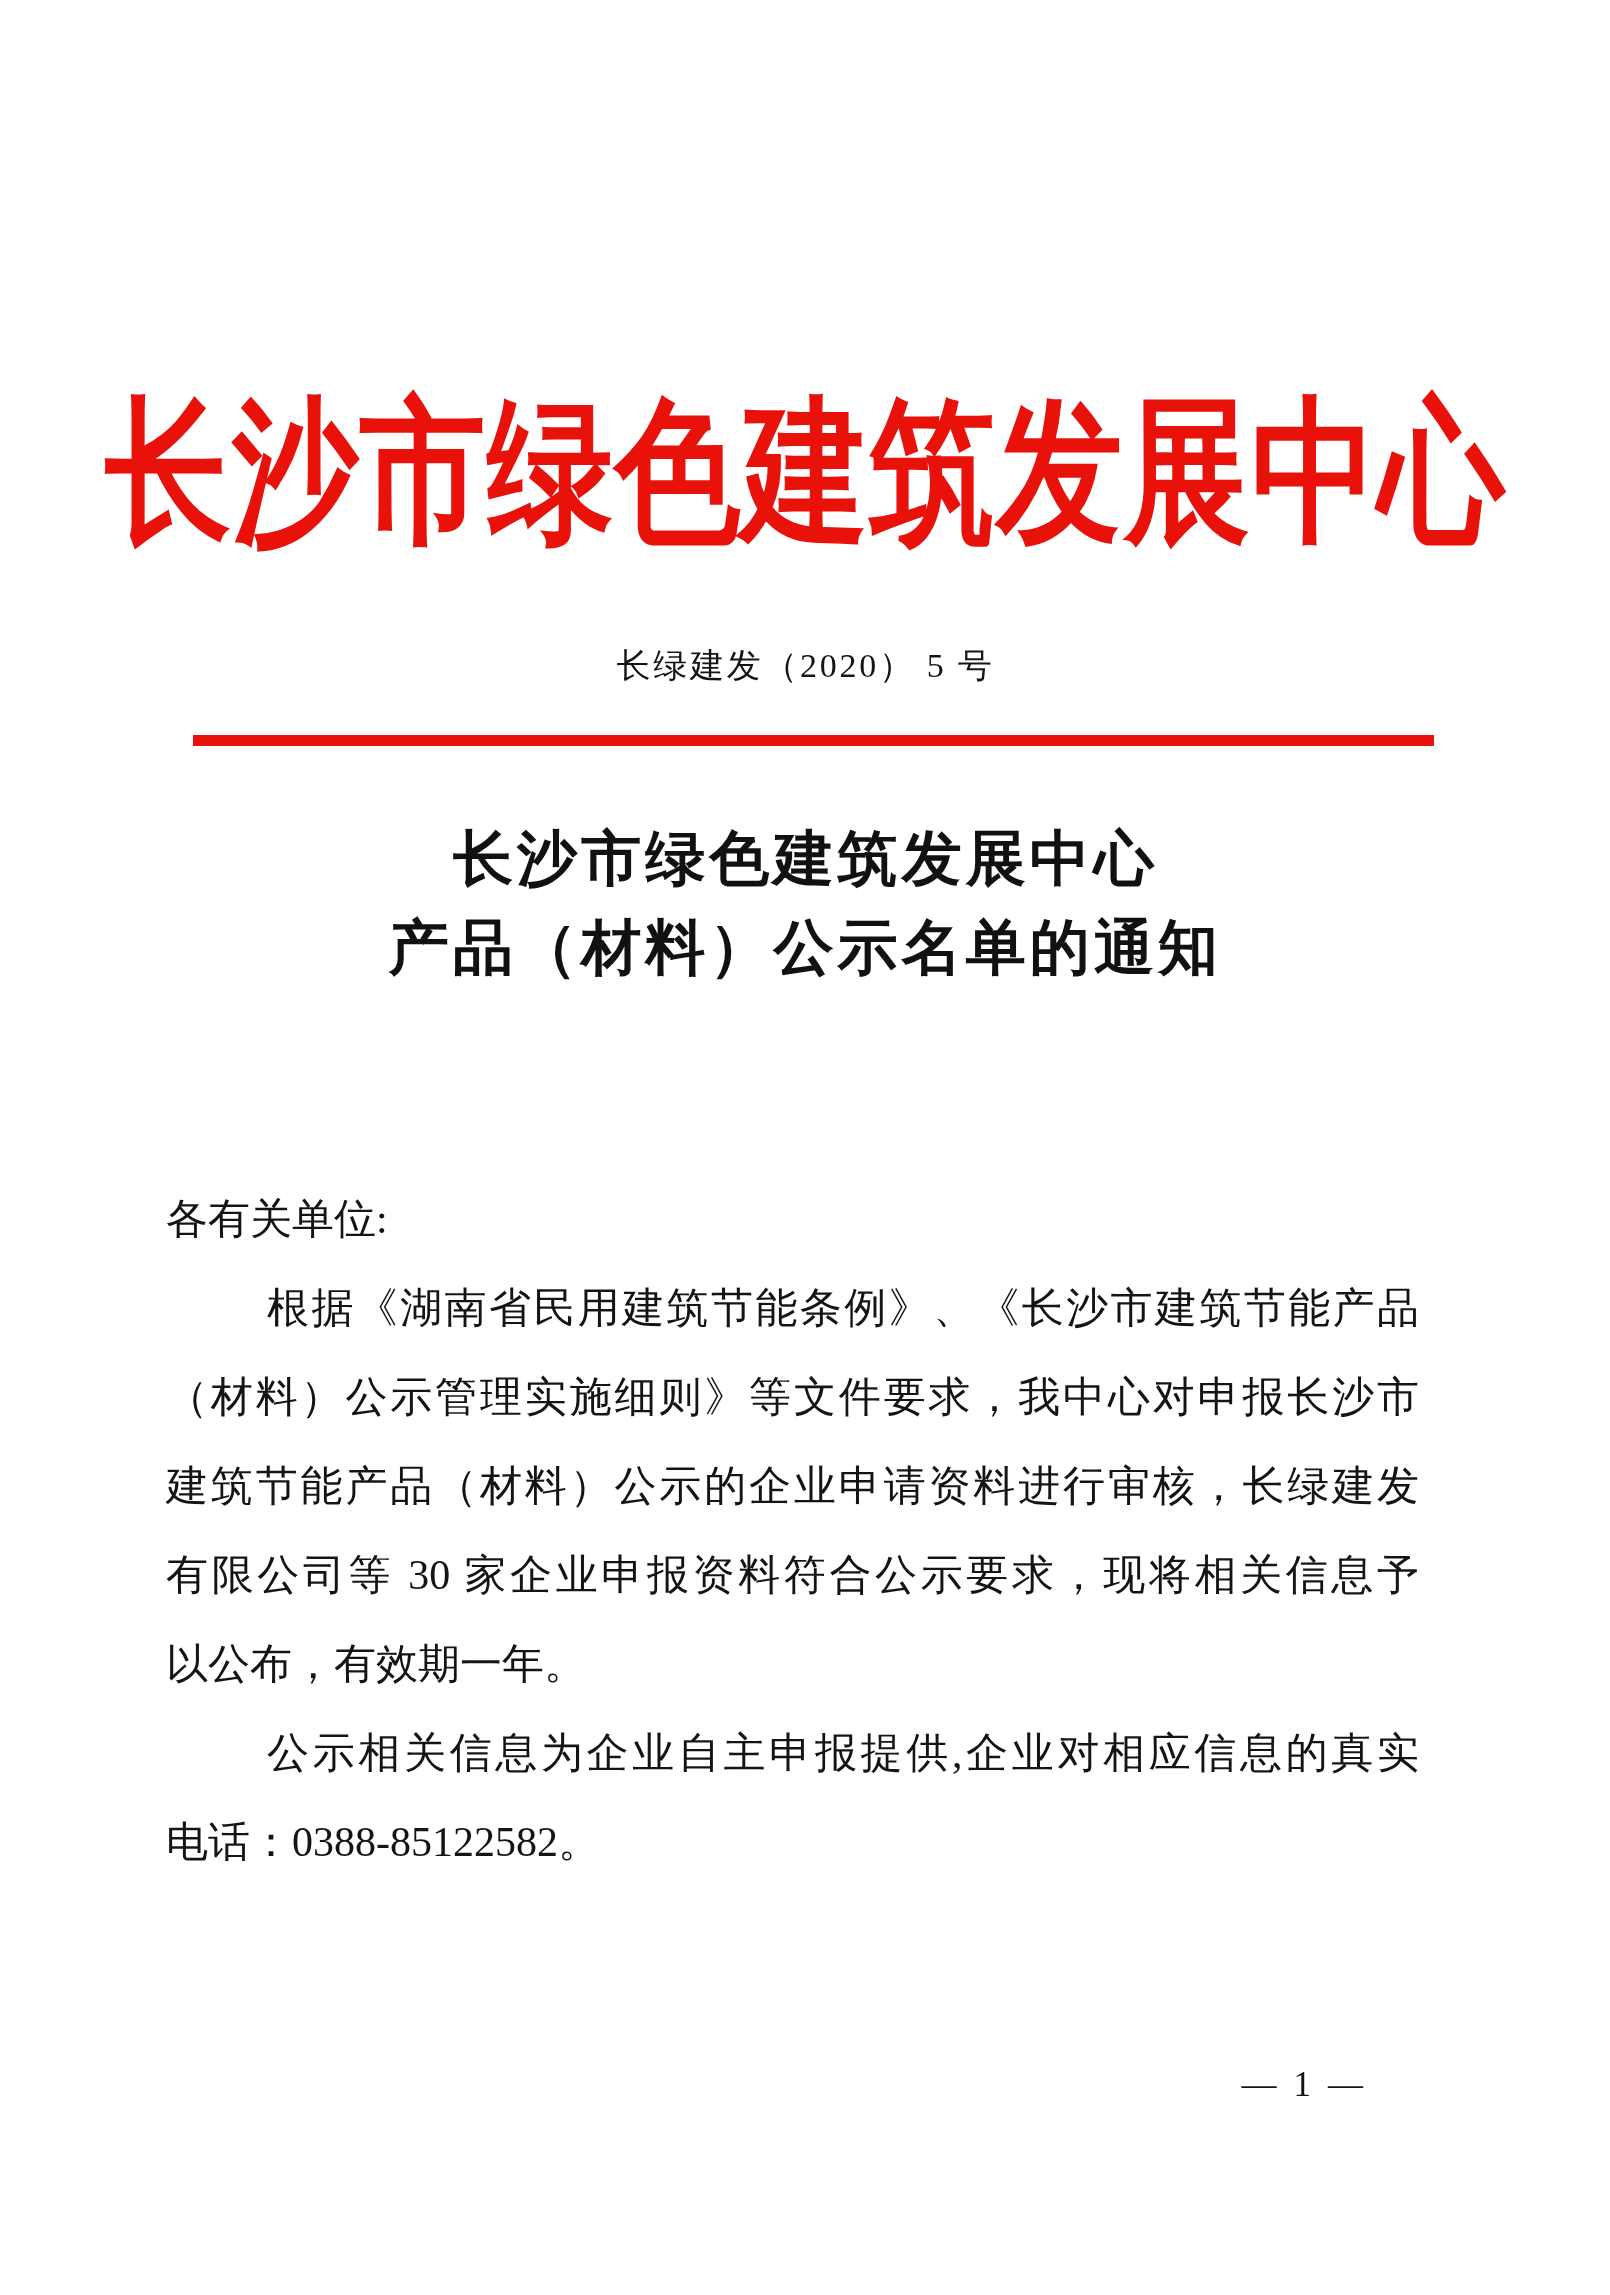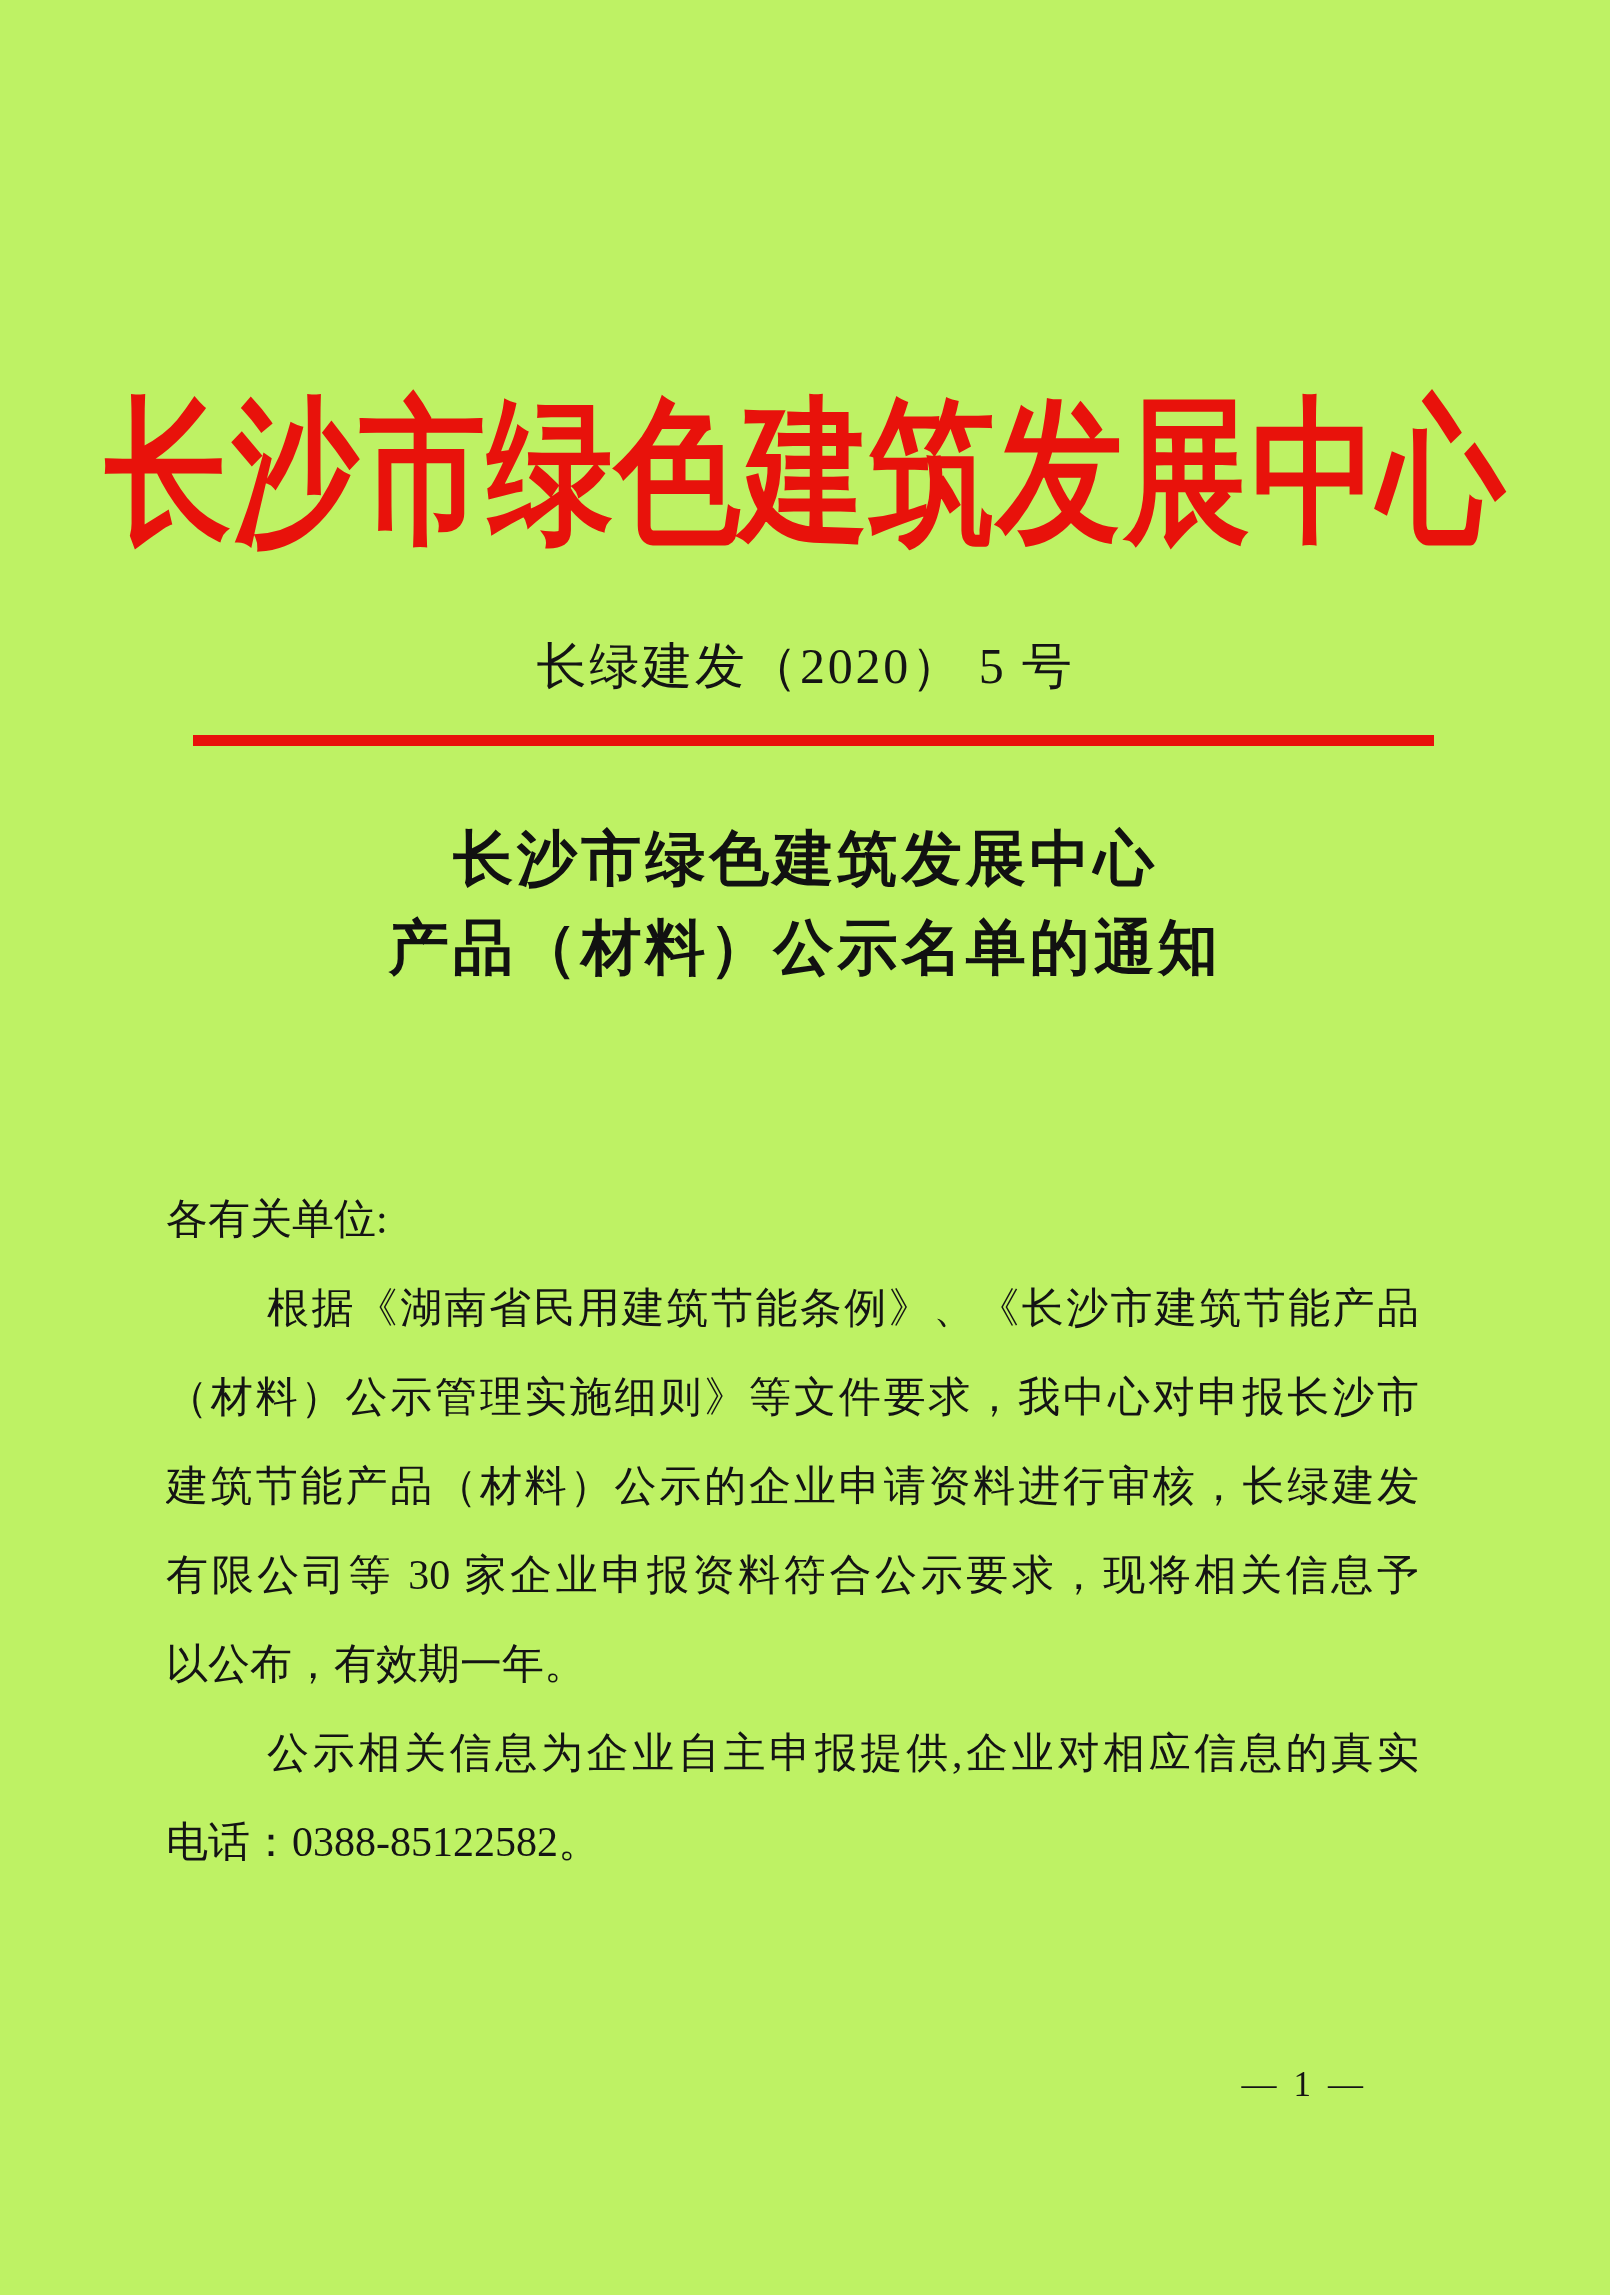--- a/index.html
+++ b/index.html
@@ -1,21 +1,21 @@
 <!DOCTYPE html>
 <html style="font-size:11px"><head>
 <meta charset="utf-8">
 <style>
   html, body { margin: 0; padding: 0; background: #888; }
   .page {
     position: relative;
     width: 1611px;
     height: 2295px;
     margin: 0 auto;
-    background: #bef264;
+    background: #ffffff;
     overflow: hidden;
     font-family: "Liberation Serif", serif;
     color: #161616;
   }
 
   
   .masthead {
     position: absolute;
     left: 0; top: 372px;
     width: 100%; height: 205px;
@@ -32,21 +32,21 @@
     white-space: nowrap;
     font-family: "Liberation Serif", serif;
   }
 
   
   .doc-number {
     position: absolute;
     left: 0; top: 640px;
     width: 100%;
     text-align: center;
-    font-size: 50px;
+    font-size: 34px;
     line-height: 52px;
     letter-spacing: 2.7px;
     color: #141414;
     white-space: nowrap;
   }
 
   
   .red-rule {
     position: absolute;
     left: 193px; top: 735px;

